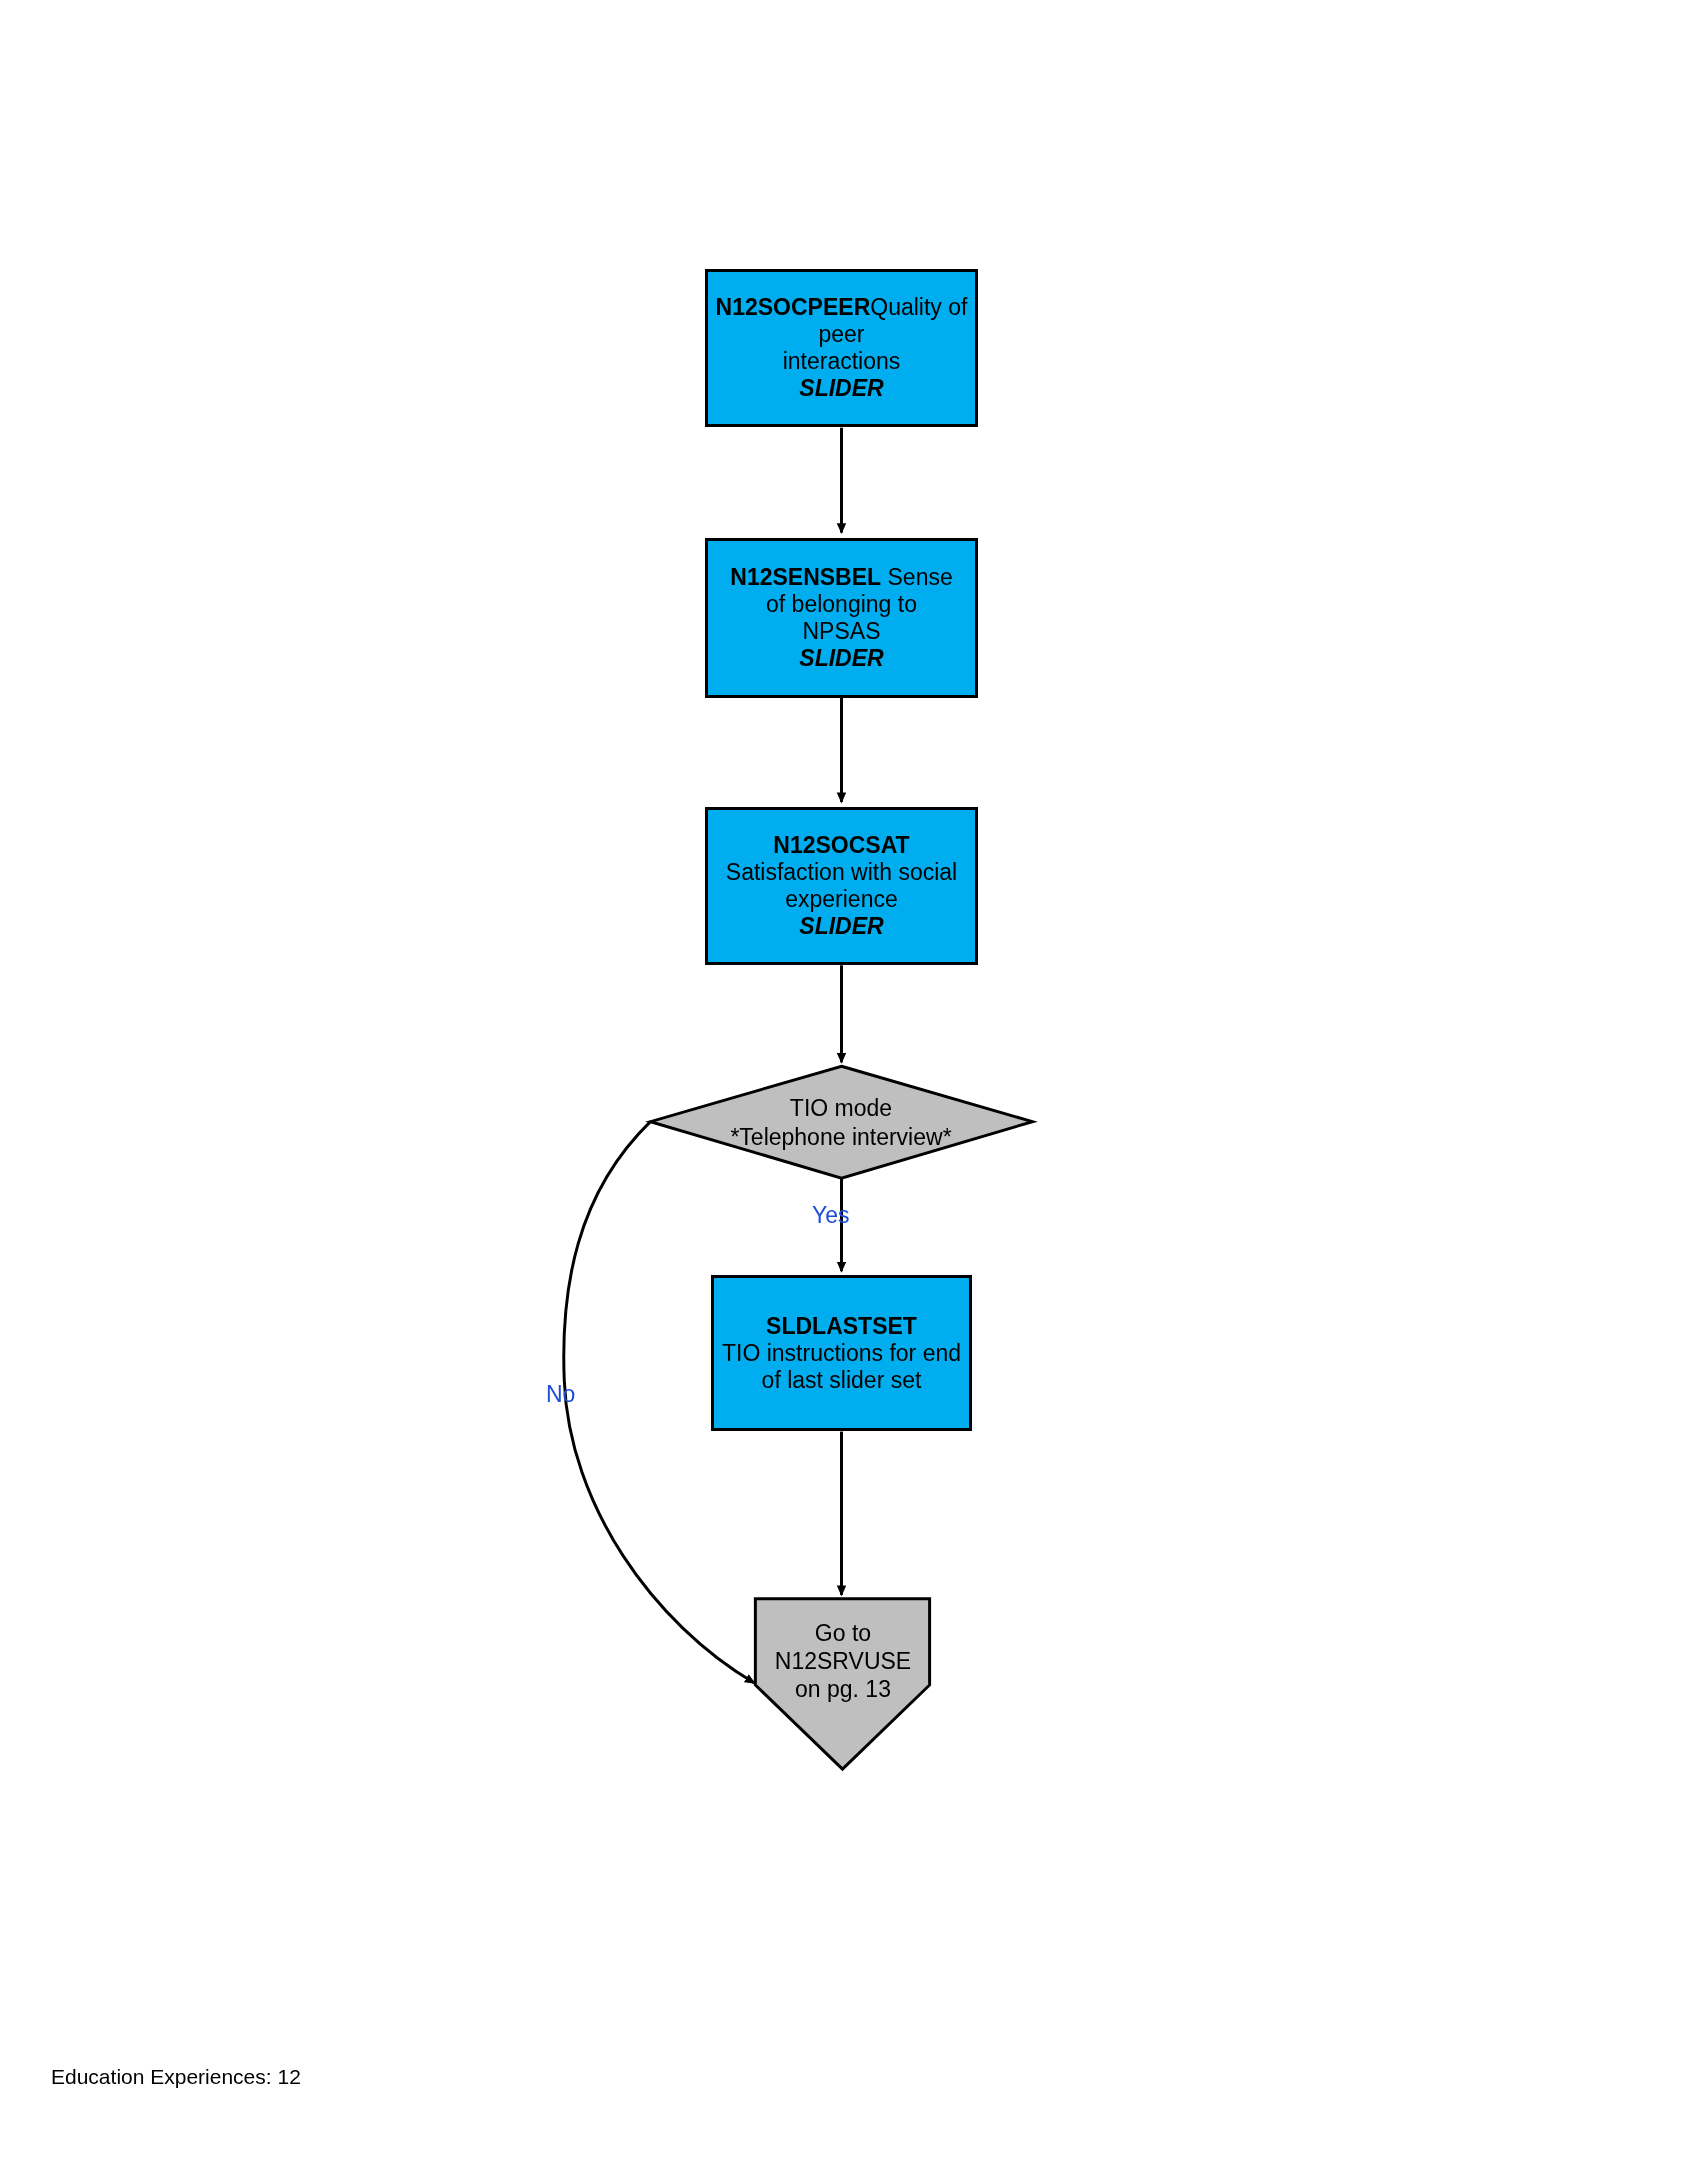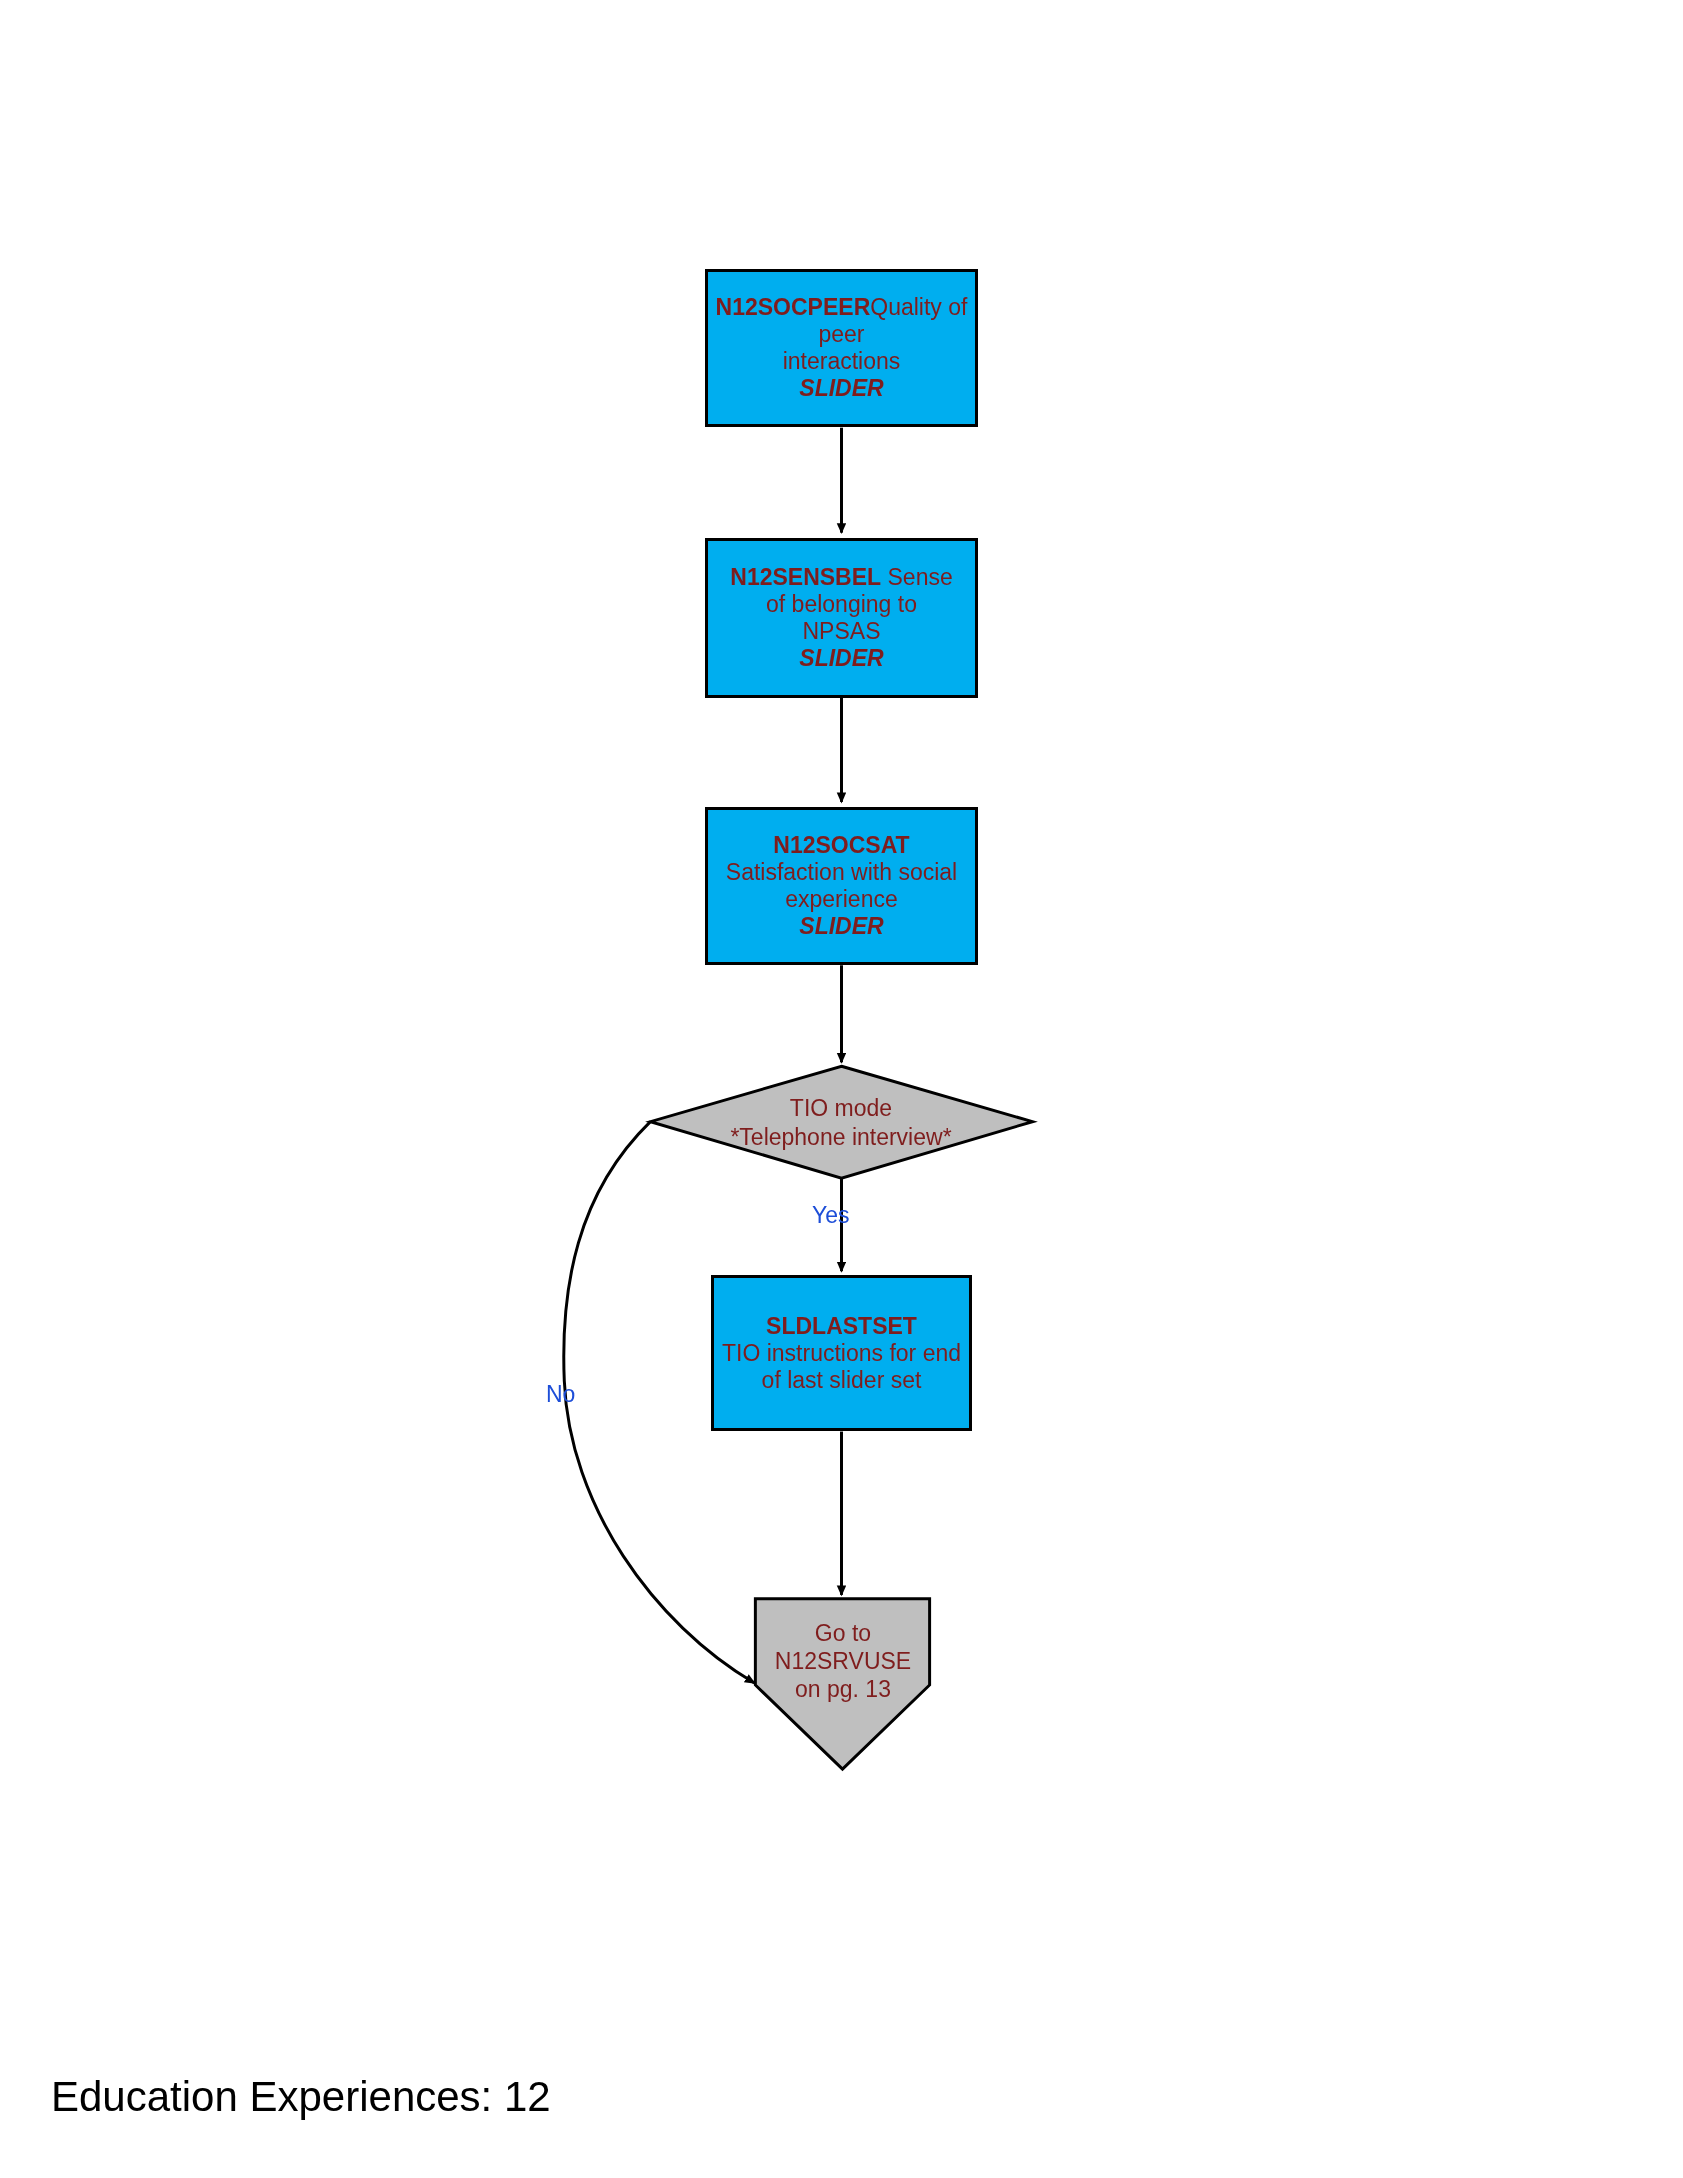--- a/index.html
+++ b/index.html
@@ -32,34 +32,33 @@
     text-align: center;
     font-size: 33px;
     color: #000000;
     letter-spacing: 0.2px;
     white-space: pre;
   }
   .page-footer {
     position: absolute;
     left: 51px;
     top: 2065px;
-    font-size: 42px;
+    font-size: 21px;
     color: #000000;
     white-space: pre;
-    margin-top: 8px;
   }
   .node {
     position: absolute;
     box-sizing: border-box;
     display: flex;
     flex-direction: column;
     align-items: center;
     justify-content: center;
     text-align: center;
-    color: #7f1d1d;
+    color: #000000;
   }
   .node-process {
     background: #00AEEF;
     border: 3px solid #000000;
   }
   .node-text {
     font-size: 23px;
     line-height: 27px;
     white-space: pre-line;
   }

